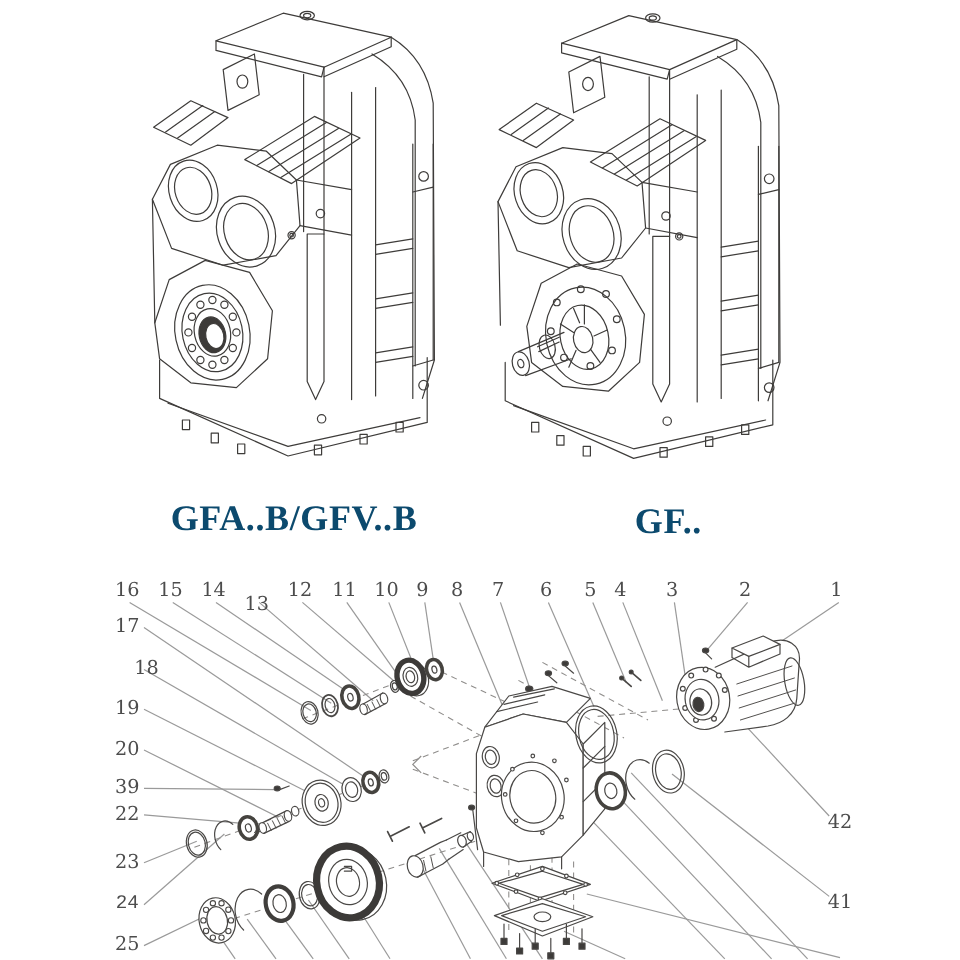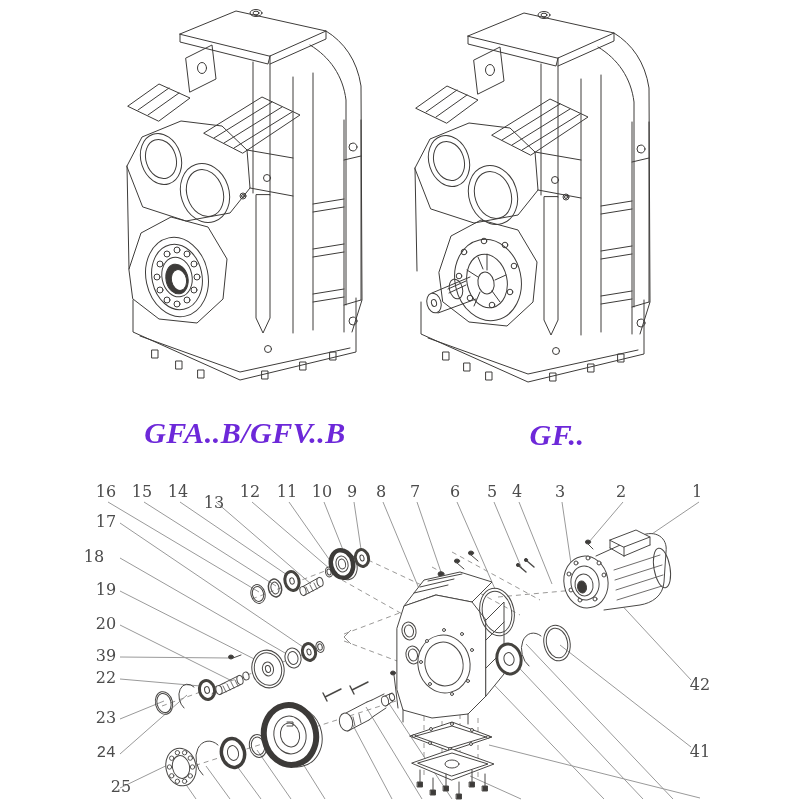--- a/index.html
+++ b/index.html
@@ -1,20 +1,20 @@
 <!DOCTYPE html>
 <html><head>
 <meta charset="utf-8">
 <style>
   html,body{margin:0;padding:0;background:#ffffff;}
   .stage{position:relative;width:800px;height:800px;background:#ffffff;overflow:hidden;
          font-family:"Liberation Serif",serif;}
   .stage svg{position:absolute;left:0;top:0;}
   .model-label{position:absolute;transform:translate(-50%,-50%);font-weight:bold;
-               font-size:30px;color:#6d28d9;letter-spacing:.5px;white-space:nowrap;font-style:italic;}
+               font-size:30px;color:#0c4a6e;letter-spacing:.5px;white-space:nowrap;}
   .callout{position:absolute;transform:translate(-50%,-50%);
            font-family:"DejaVu Serif",serif;font-size:16px;color:#4c4c4c;line-height:1;}
 </style>
 </head>
 <body>
 
 <div class="stage" id="stage">
 
 <svg width="800" height="800" viewBox="0 0 800 800">
 
@@ -444,23 +444,23 @@
     <span class="callout" style="left: 352px; top: 492px;">9</span>
     <span class="callout" style="left: 381px; top: 492px;">8</span>
     <span class="callout" style="left: 415px; top: 492px;">7</span>
     <span class="callout" style="left: 455px; top: 492px;">6</span>
     <span class="callout" style="left: 492px; top: 492px;">5</span>
     <span class="callout" style="left: 517px; top: 492px;">4</span>
     <span class="callout" style="left: 560px; top: 492px;">3</span>
     <span class="callout" style="left: 621px; top: 492px;">2</span>
     <span class="callout" style="left: 697px; top: 492px;">1</span>
     <span class="callout" style="left: 106px; top: 522px;">17</span>
-    <span class="callout" style="left: 94px; top: 557px; text-align: right;">18</span>
+    <span class="callout" style="left: 122px; top: 557px; text-align: right;">18</span>
     <span class="callout" style="left: 106px; top: 590px;">19</span>
     <span class="callout" style="left: 106px; top: 624px;">20</span>
     <span class="callout" style="left: 106px; top: 656px;">39</span>
     <span class="callout" style="left: 106px; top: 678px;">22</span>
     <span class="callout" style="left: 106px; top: 718px;">23</span>
     <span class="callout" style="left: 106px; top: 753px; font-family: Liberation Mono, monospace;">24</span>
-    <span class="callout" style="left: 106px; top: 787px; margin-left: 15px;">25</span>
+    <span class="callout" style="left: 106px; top: 787px;">25</span>
     <span class="callout" style="left: 700px; top: 685px;">42</span>
     <span class="callout" style="left: 700px; top: 752px;">41</span>
   </div>
 
 </body></html>

